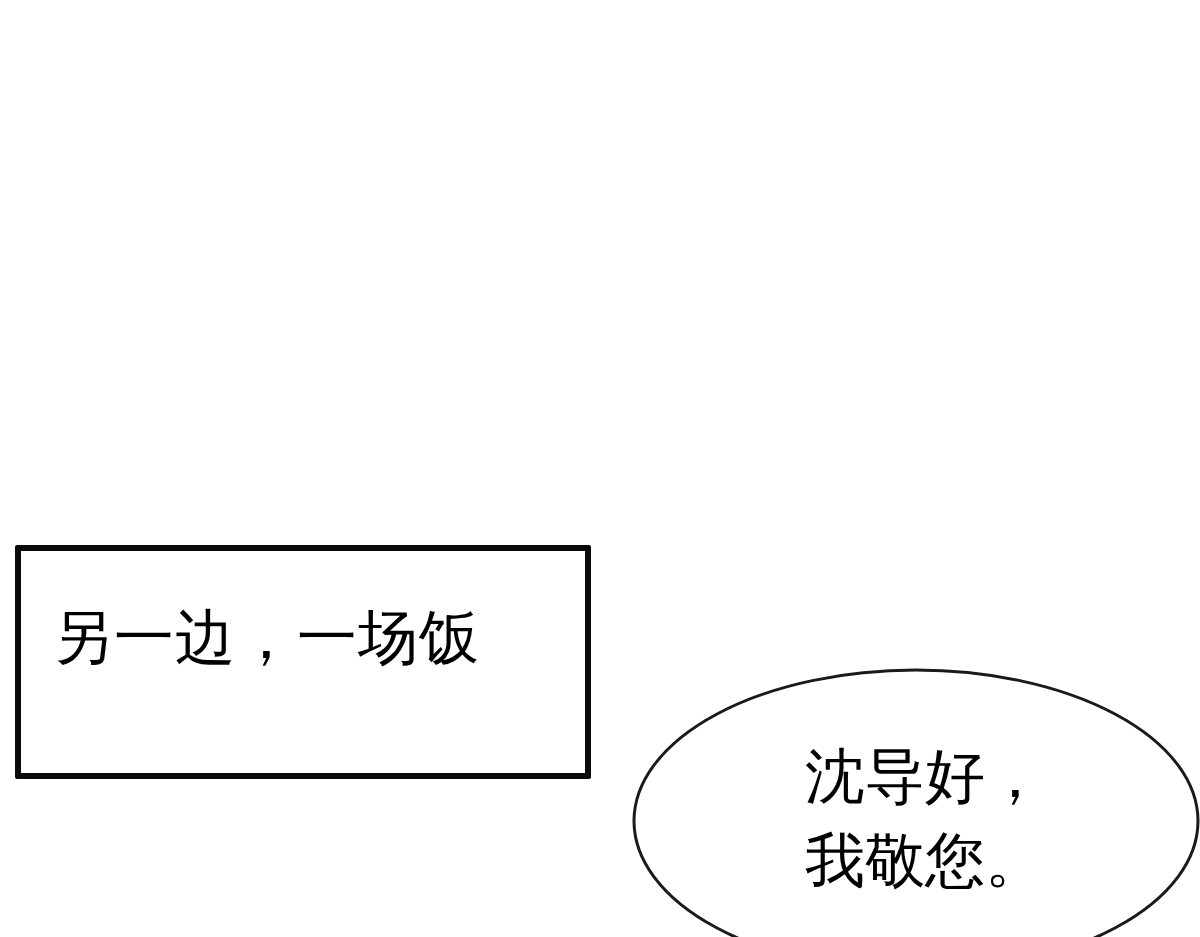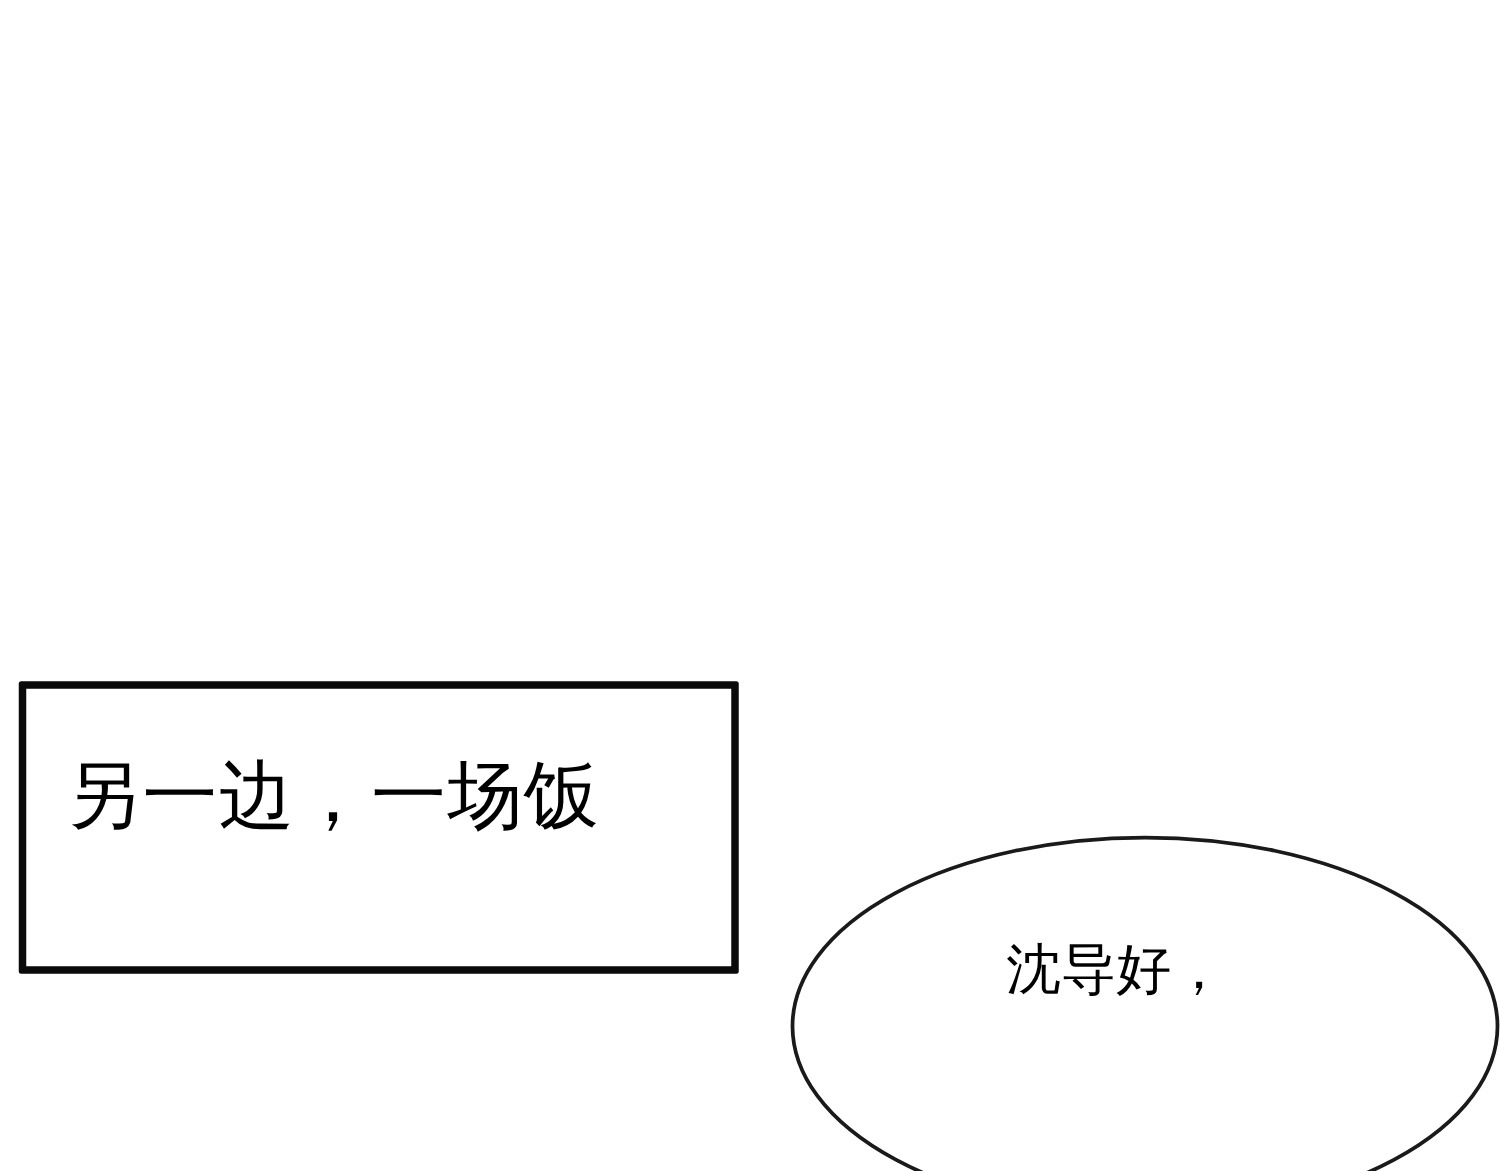--- a/index.html
+++ b/index.html
@@ -44,21 +44,21 @@
       left: 0;
       top: 0;
       width: 1200px;
       height: 937px;
     }
     .bubble-text {
       position: absolute;
       left: 805px;
       top: 718px;
       font-family: "DejaVu Sans", sans-serif;
-      font-size: 44px;
+      font-size: 60px;
       line-height: 84px;
       color: #000000;
       white-space: nowrap;
     }
   </style>
 </head>
 <body>
 
 <div class="page">
 
@@ -67,15 +67,16 @@
       <div>另一边，一场饭</div>
     </div>
   </div>
 
   <svg class="bubble-svg" viewBox="0 0 1200 937" xmlns="http://www.w3.org/2000/svg">
     <ellipse cx="916" cy="805" rx="282" ry="151" fill="#ffffff" stroke="#1a1a1a" stroke-width="3"></ellipse>
   </svg>
 
   <div class="bubble-text">
     <div>沈导好，</div>
+    <div>我敬您。</div>
   </div>
 
 </div>
 
 </body></html>

